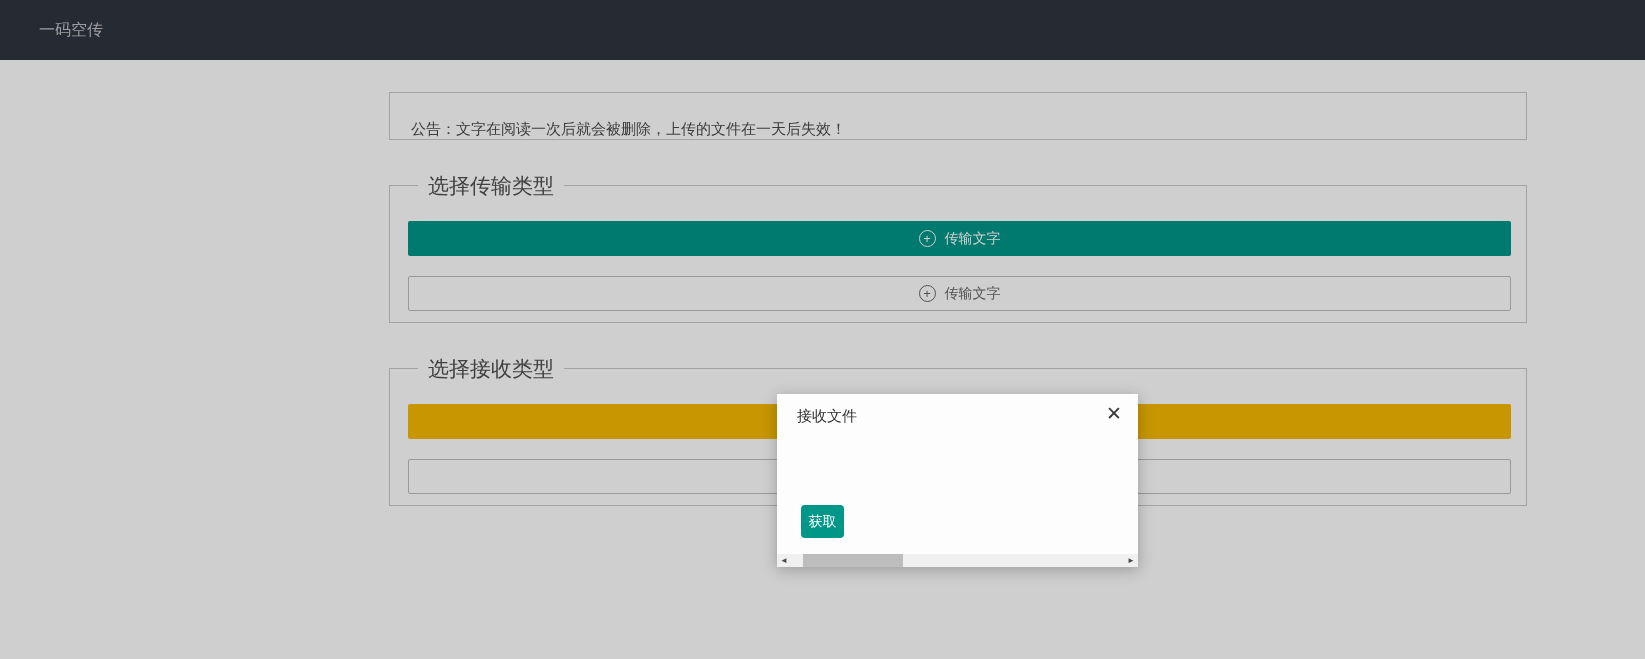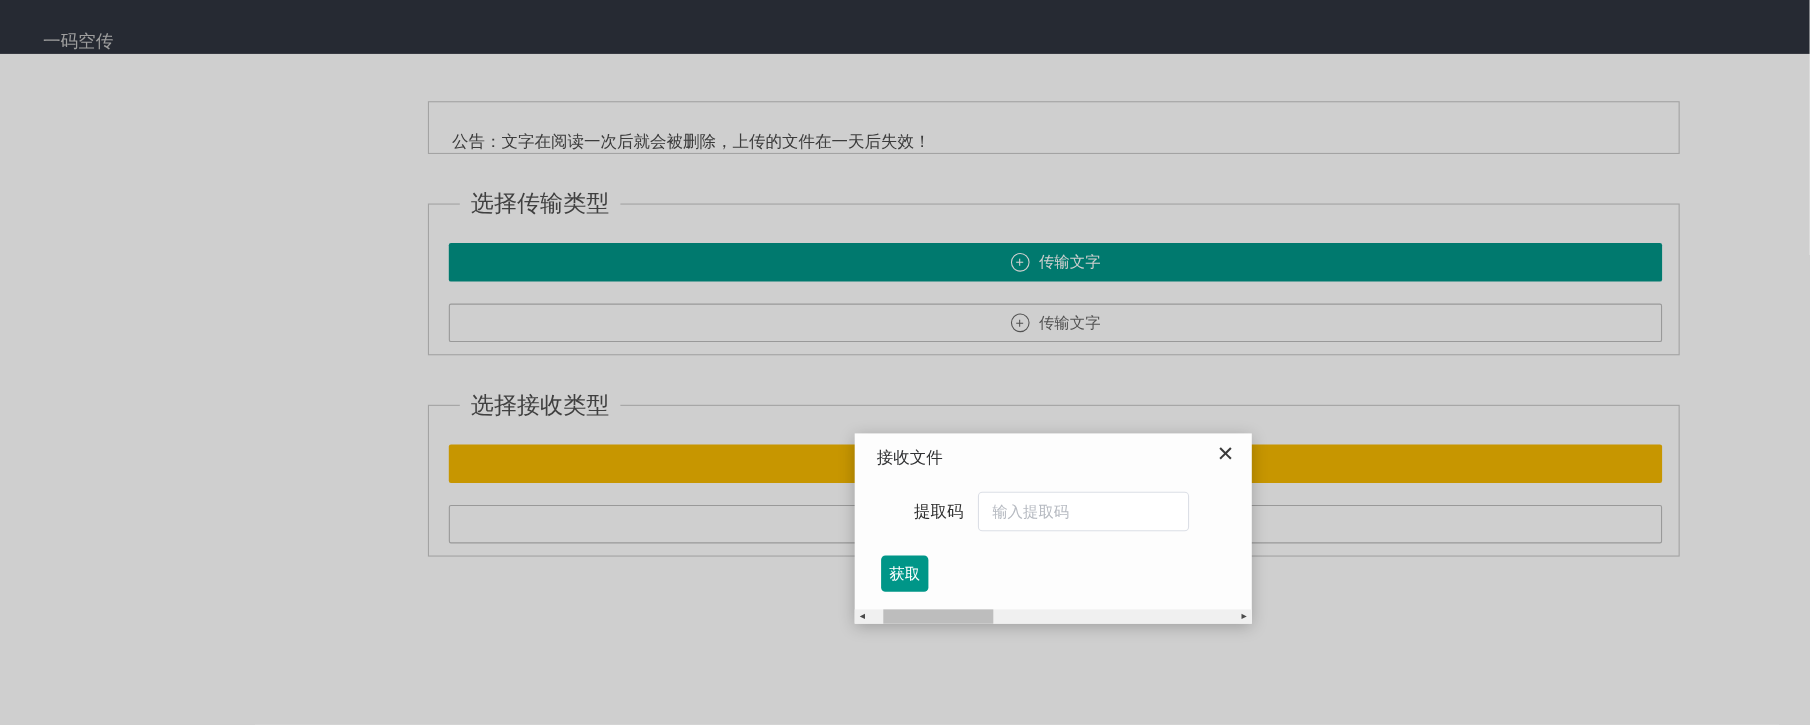--- a/index.html
+++ b/index.html
@@ -6,23 +6,23 @@
   html, body {
     width: 1645px; height: 659px;
     overflow: hidden;
     font-family: "Liberation Sans", "DejaVu Sans", sans-serif;
     background: #ffffff;
   }
 
   
   .navbar {
     position: absolute; left: 0; top: 0;
-    width: 1645px; height: 49px;
+    width: 1645px; height: 60px;
     background: #2f343f;
-    display: flex; align-items: flex-end;
+    display: flex; align-items: center;
   }
   .navbar .brand {
     margin-left: 39px;
     color: #c3c3c3;
     font-size: 16px;
     cursor: pointer;
   }
 
   
   .page {
@@ -203,23 +203,19 @@
 
 </div>
 
 <div class="overlay"></div>
 
 <div class="modal">
   <div class="modal-header">
     <span class="modal-title">接收文件</span>
     <button class="modal-close">✕</button>
   </div>
-  <div class="modal-form">
-    <label>提取码</label>
-    <input type="text" placeholder="输入提取码" style="">
-  </div>
   <button class="btn-get">获取</button>
   <div class="modal-scrollbar">
     <span class="arr left">◄</span>
     <span class="thumb"></span>
     <span class="arr right">►</span>
   </div>
 </div>
 
 </body></html>

